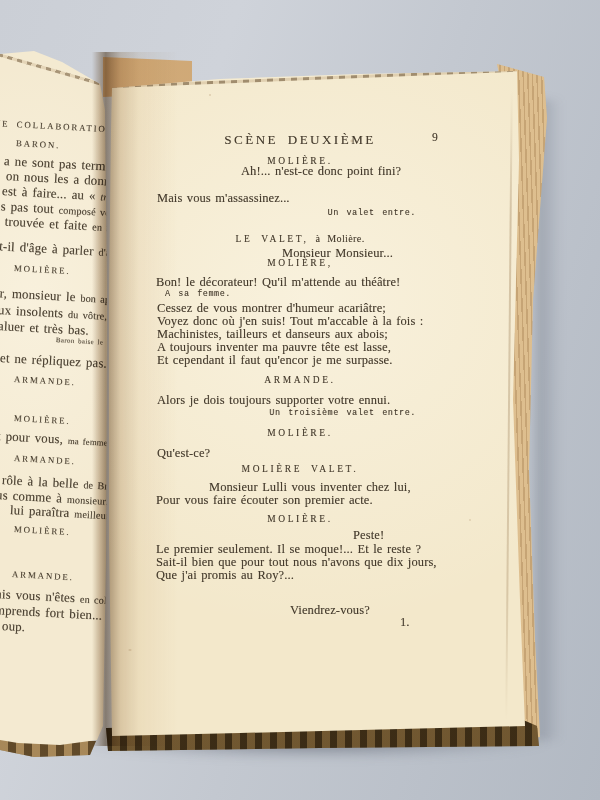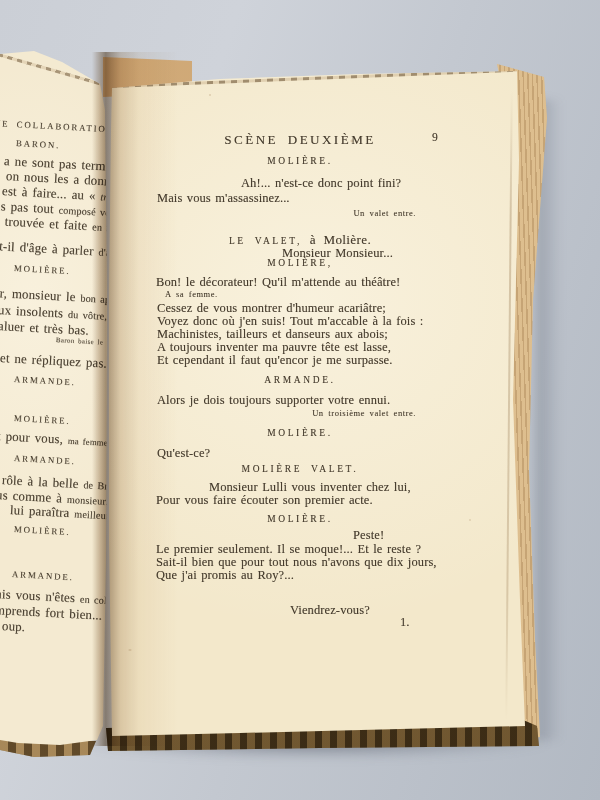--- a/index.html
+++ b/index.html
@@ -55,25 +55,25 @@
     background:linear-gradient(180deg,rgba(135,100,58,0),rgba(135,100,58,.3) 20%,rgba(135,100,58,.25) 80%,rgba(135,100,58,0));}
   .page-edge-line-left{position:absolute;left:-2px;top:53px;width:108px;height:2.5px;
     transform:rotate(16deg);transform-origin:left center;
     background:repeating-linear-gradient(90deg,rgba(92,64,30,.5) 0 5px,rgba(165,128,80,.2) 5px 10px);}
   .gutter{position:absolute;left:92px;top:52px;width:86px;height:694px;mix-blend-mode:multiply;
     background:linear-gradient(90deg,rgba(126,88,44,0) 0%,rgba(120,82,40,.34) 9%,rgba(86,56,22,.52) 16%,rgba(104,70,32,.42) 22%,rgba(152,112,62,.26) 33%,rgba(196,158,106,.12) 55%,rgba(196,158,106,0) 100%);}
   .ln{position:absolute;white-space:nowrap;font-size:12.4px;line-height:1.15;letter-spacing:.15px;
     word-spacing:1.2px;color:#453b2d;text-shadow:.3px .3px .25px rgba(69,59,45,.35);}
   .spk{font-size:9.4px;letter-spacing:2.7px;word-spacing:4px;}
   .hd{font-size:13px;letter-spacing:2.5px;word-spacing:4px;}
-  .sd{font-size:8.4px;letter-spacing:.6px;word-spacing:2px;}
+  .sd{font-size:8.4px;letter-spacing:.6px;word-spacing:2px;font-family:Liberation Mono, monospace;}
   .ctr{left:157px;width:286px;text-align:center;}
   .rt{left:157px;width:259px;text-align:right;}
   .pg{font-size:11.5px;}
-  .tail-sd{font-size:13px;letter-spacing:.4px;}
+  .tail-sd{font-size:10px;letter-spacing:.4px;}
   .lf{position:absolute;white-space:nowrap;font-size:12.9px;letter-spacing:.15px;word-spacing:1.5px;
     color:#4a4031;transform:rotate(3deg);transform-origin:left center;
     text-shadow:.3px .3px .25px rgba(74,64,49,.35);}
   .lf.cap{font-size:8.8px;letter-spacing:1.9px;word-spacing:3px;}
   .lf.tiny{font-size:6.8px;letter-spacing:.4px;}
   .sh{font-size:10.2px;}
   .sh2{font-size:8.8px;}
   .it{font-style:italic;}
 </style>
 </head>
@@ -116,21 +116,21 @@
     <div class="lf" style="top:603px;left:-5px"><span>mprends fort bien... </span><span class="sh2">elle sau</span></div>
     <div class="lf" style="top:619px;left:2px">oup.</div>
   </div>
 
   <div class="right-page">
     <div class="page-edge-line-right"></div>
     <div class="inner-page-line"></div>
     <div class="ln hd ctr" style="top:133px">SCÈNE DEUXIÈME</div>
     <div class="ln pg" style="top:131px;left:432px">9</div>
     <div class="ln spk ctr" style="top:156px">MOLIÈRE.</div>
-    <div class="ln" style="top:176px;left:241px">Ah!... n'est-ce donc point fini?</div>
+    <div class="ln" style="top:164px;left:241px">Ah!... n'est-ce donc point fini?</div>
     <div class="ln" style="top:191px;left:157px">Mais vous m'assassinez...</div>
     <div class="ln sd rt" style="top:209px">Un valet entre.</div>
     <div class="ln spk ctr" style="top:233px"><span>LE VALET,</span><span class="tail-sd"> à Molière.</span></div>
     <div class="ln" style="top:246px;left:282px">Monsieur Monsieur...</div>
     <div class="ln spk ctr" style="top:258px">MOLIÈRE,</div>
     <div class="ln" style="top:275px;left:156px">Bon! le décorateur! Qu'il m'attende au théâtre!</div>
     <div class="ln sd" style="top:290px;left:165px">A sa femme.</div>
     <div class="ln" style="top:301px;left:157px">Cessez de vous montrer d'humeur acariâtre;</div>
     <div class="ln" style="top:314px;left:157px">Voyez donc où j'en suis! Tout m'accable à la fois :</div>
     <div class="ln" style="top:327px;left:157px">Machinistes, tailleurs et danseurs aux abois;</div>

